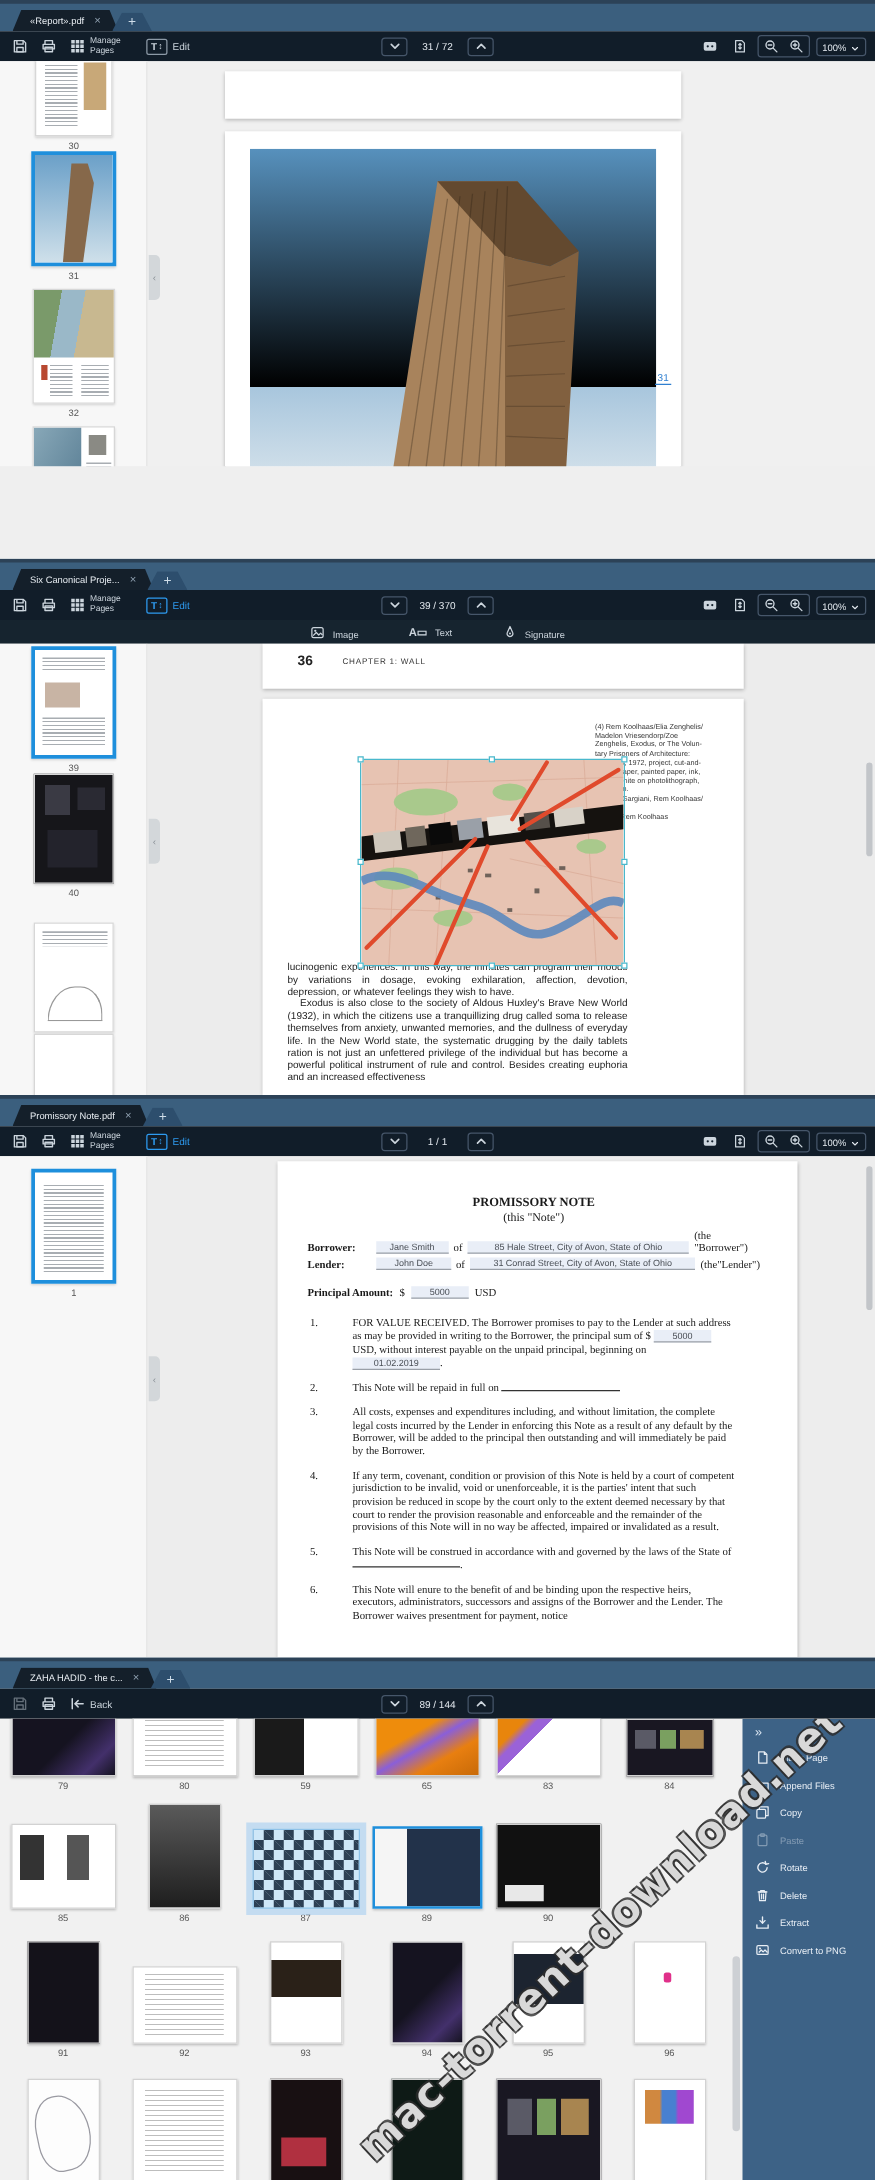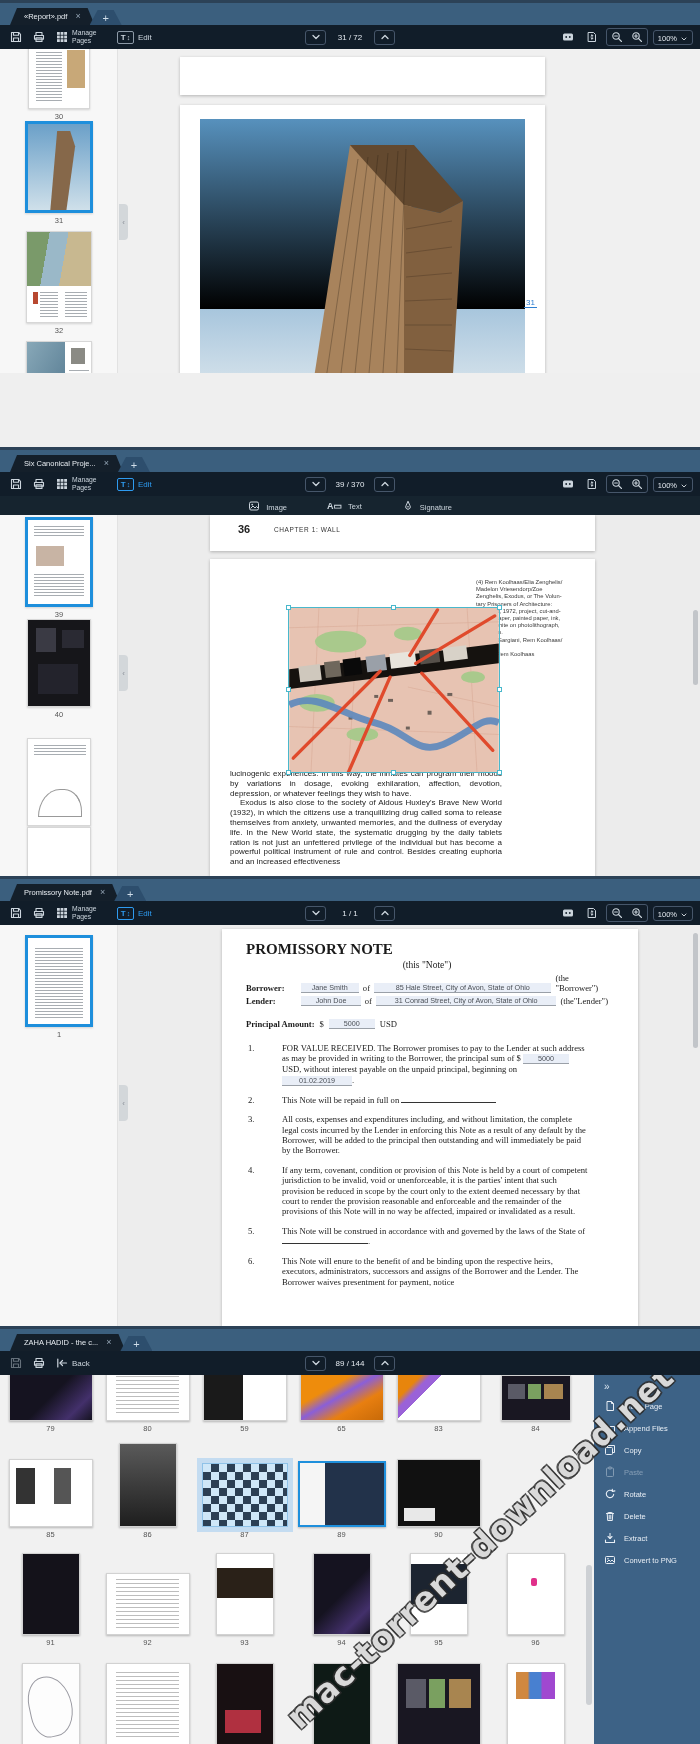--- a/index.html
+++ b/index.html
@@ -69,21 +69,21 @@
   .h-tl{left:-3px;top:-3px}.h-tm{left:50%;margin-left:-3px;top:-3px}.h-tr{right:-3px;top:-3px}
   .h-ml{left:-3px;top:50%;margin-top:-3px}.h-mr{right:-3px;top:50%;margin-top:-3px}
   .h-bl{left:-3px;bottom:-3px}.h-bm{left:50%;margin-left:-3px;bottom:-3px}.h-br{right:-3px;bottom:-3px}
   .book-text{position:absolute;left:20px;top:210px;width:272px;font-size:8px;line-height:9.8px;color:#222;
         text-align:justify;z-index:1}
   .book-text p+p{text-indent:10px}
   .it{}
 
   
   .note-page{font-family:"Liberation Serif",serif;color:#1a1a1a;padding:8px 30px 0 24px}
-  .note-title{font-weight:bold;font-size:15px;margin-top:4px}
+  .note-title{text-align:center;font-weight:bold;font-size:10px;margin-top:20px}
   .note-sub{text-align:center;font-size:9.5px;margin-top:2px}
   .note-row{display:flex;align-items:flex-end;gap:4px;font-size:8.6px;margin-top:3px}
   .note-row:first-of-type{margin-top:14px}
   .nr-label{font-weight:bold;width:56px}
   .ffield{display:inline-block;background:#e9eef7;border-bottom:1px solid #9aa0a8;color:#4a4f56;
         font-family:"Liberation Sans",sans-serif;font-size:7.2px;line-height:9px;text-align:center;padding:0 3px}
   .w64{width:64px}.w196{width:196px}.w46{width:46px}.w70{width:70px}
   .principal-row{display:flex;align-items:flex-end;gap:5px;font-size:8.6px;margin-top:13px}
   .note-item{display:flex;font-size:8.6px;line-height:10.4px;margin-top:9px}
   .ni-num{width:36px;flex:none;padding-left:2px}

